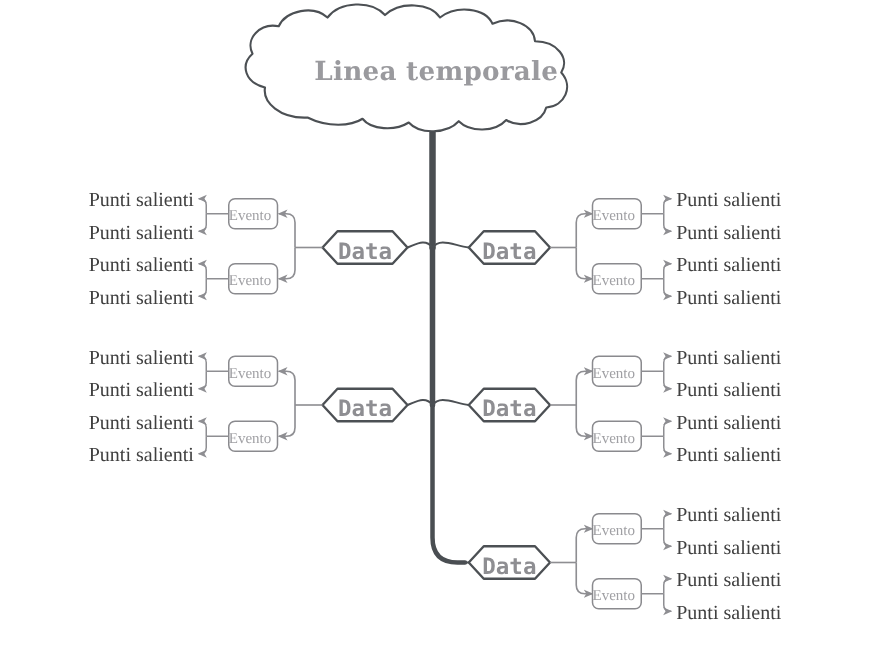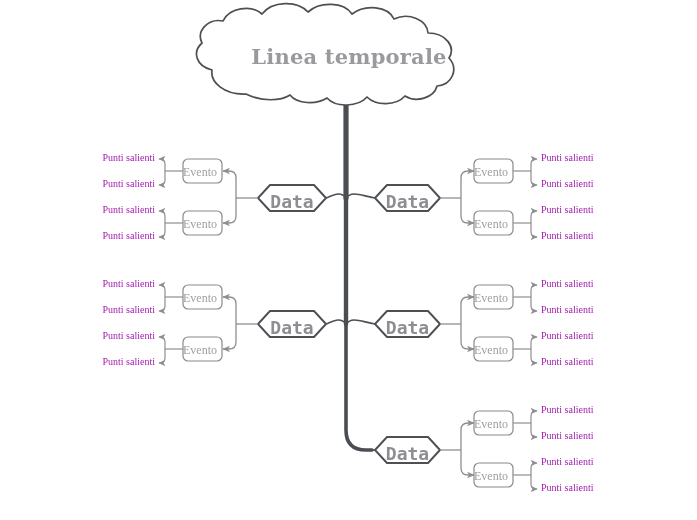--- a/index.html
+++ b/index.html
@@ -44,22 +44,22 @@
     font-size:12px;
     color:#a0a0a4;
     text-align:left;
     white-space:nowrap;
   }
 
   
   .leaf{
     position:absolute;
     font-family:"Liberation Serif", serif;
-    font-size:10px;
-    color:#a21caf;
+    font-size:16px;
+    color:#404040;
     white-space:nowrap;
   }
   .leaf.right{text-align:left;}
   .leaf.left{text-align:right;}
 </style>
 </head>
 <body>
 
 <div id="canvas">
 

